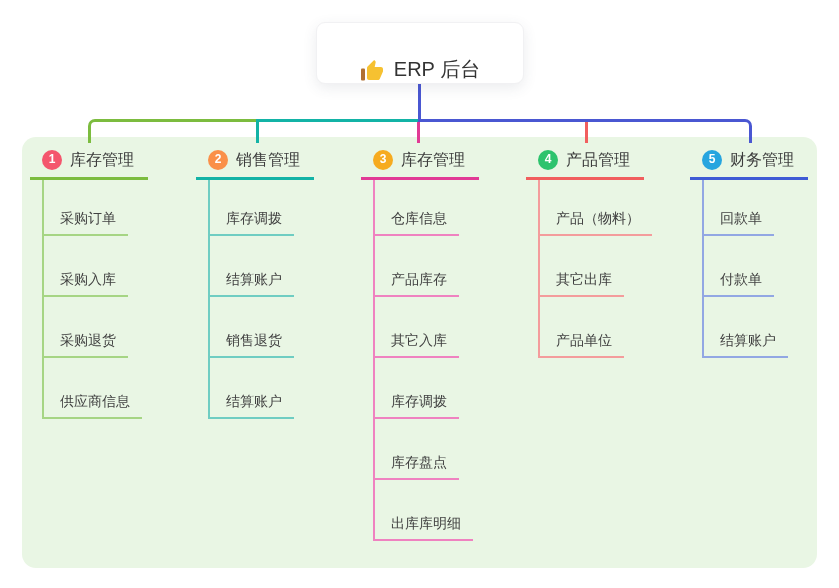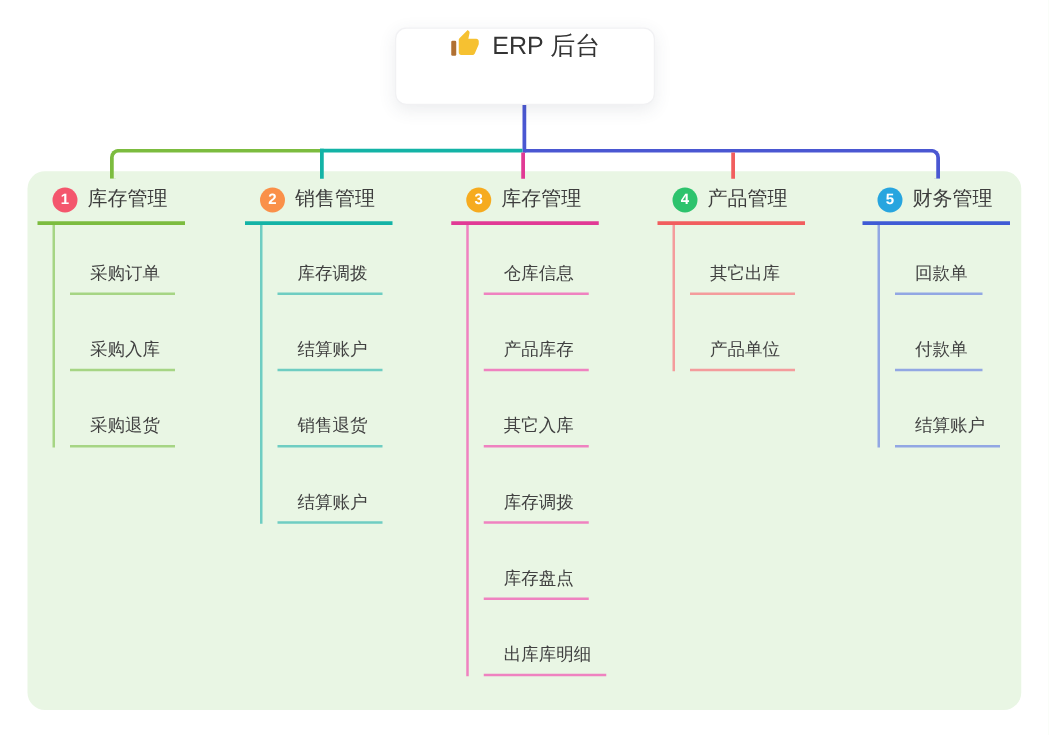--- a/index.html
+++ b/index.html
@@ -9,21 +9,21 @@
     font-family:"Liberation Sans","DejaVu Sans",sans-serif;
   }
   .panel{
     position:absolute;left:22px;top:137px;width:795px;height:431px;
     border-radius:14px;
   }
   .root-node{
     position:absolute;left:316px;top:22px;width:206px;height:60px;
     background:#ffffff;border:1px solid #f1f1f3;border-radius:9px;
     box-shadow:0 4px 14px rgba(60,70,90,.10);
-    display:flex;align-items:flex-start;justify-content:center;gap:10px;
+    display:flex;align-items:flex-end;justify-content:center;gap:10px;
     font-size:20px;color:#333;font-weight:500;z-index:3;cursor:pointer;
   }
   .thumb{display:inline-flex;width:24px;height:24px;}
   
   .conn{position:absolute;box-sizing:border-box;z-index:1;}
   .root-drop{left:418px;top:82px;width:3px;height:40px;}
   .seg-left{left:88px;top:119px;width:168px;height:24px;
     border-top:3px solid;border-left:3px solid;border-top-left-radius:7px;}
   .seg-mid{left:256px;top:119px;width:162px;height:24px;
     border-top:3px solid;border-left:3px solid;}
@@ -47,21 +47,21 @@
   }
   ul.children{
     list-style:none;margin:0 0 0 12px;padding:0;
     border-left:2px solid var(--lc);
   }
   ul.children li{
     box-sizing:content-box;height:53px;width:max-content;
     display:flex;align-items:flex-end;
     padding:0 12px 6px 16px;
     border-bottom:2px solid var(--lc);
-    font-size:14px;color:#414141;cursor:pointer;white-space:nowrap;margin-left:12px;
+    font-size:14px;color:#414141;cursor:pointer;white-space:nowrap;
   }
   ul.children li:first-child{height:48px;}
 </style>
 </head>
 <body>
 
 <div class="panel" style="background: rgb(233, 246, 228);"></div>
 
 <div class="conn root-drop" style="background: rgb(74, 87, 210);"></div>
 <div class="conn seg-left" style="border-color: rgb(124, 188, 63);"></div>
@@ -83,20 +83,21 @@
 <div id="branches">
     <div class="branch" style="left: 30px; --c: #7cbc3f; --lc: #a6d584; --b: #f4566d;">
     <div class="branch-title">
       <span class="badge">1</span>
       <span class="branch-label">库存管理</span>
     </div>
     <ul class="children">
         <li>采购订单</li>
         <li>采购入库</li>
         <li>采购退货</li>
+        <li>供应商信息</li>
       </ul>
   </div>
     <div class="branch" style="left: 196px; --c: #13b3a6; --lc: #6fcdc2; --b: #fa9049;">
     <div class="branch-title">
       <span class="badge">2</span>
       <span class="branch-label">销售管理</span>
     </div>
     <ul class="children">
         <li>库存调拨</li>
         <li>结算账户</li>
@@ -117,20 +118,21 @@
         <li>库存盘点</li>
         <li>出库库明细</li>
       </ul>
   </div>
     <div class="branch" style="left: 526px; --c: #f15e5e; --lc: #f49c9c; --b: #2dc36d;">
     <div class="branch-title">
       <span class="badge">4</span>
       <span class="branch-label">产品管理</span>
     </div>
     <ul class="children">
+        <li>产品（物料）</li>
         <li>其它出库</li>
         <li>产品单位</li>
       </ul>
   </div>
     <div class="branch" style="left: 690px; --c: #3f5bd5; --lc: #92a7e3; --b: #27a5df;">
     <div class="branch-title">
       <span class="badge">5</span>
       <span class="branch-label">财务管理</span>
     </div>
     <ul class="children">

